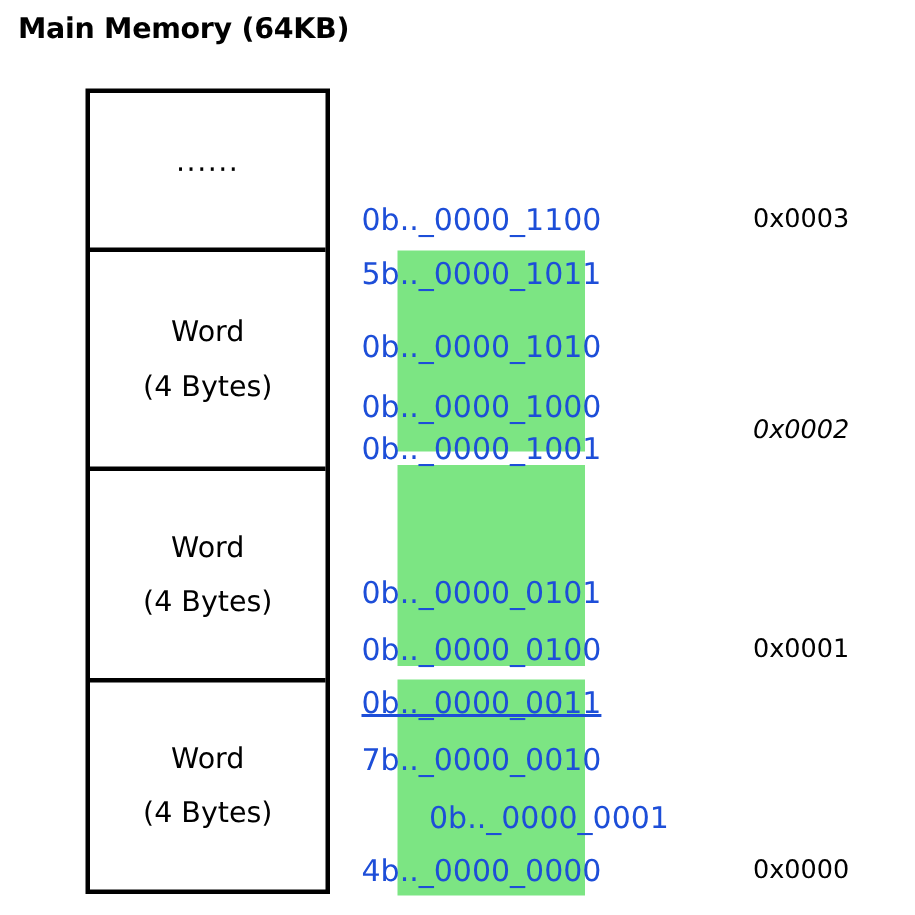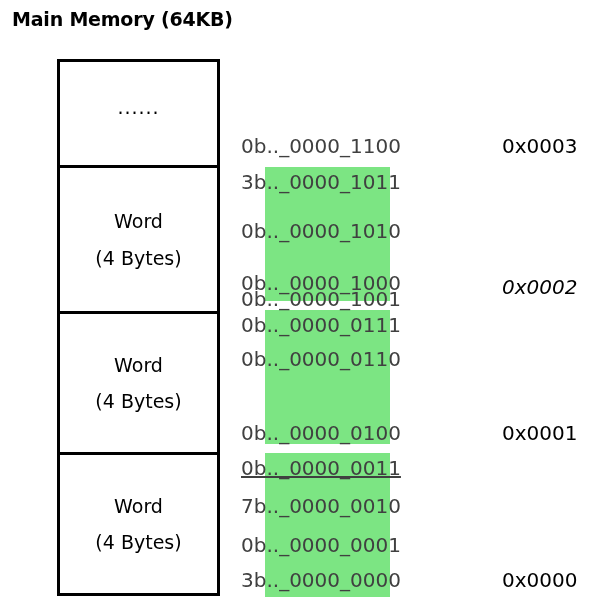--- a/index.html
+++ b/index.html
@@ -80,41 +80,41 @@
   }
   .bin-row {
     position: absolute;
     left: 241px;
     height: 30px;
     display: flex;
     align-items: center;
     white-space: nowrap;
     font-family: "DejaVu Sans", sans-serif;
     font-size: 20px;
-    color: #404040;
+    color: #1d4ed8;
     z-index: 3;
   }
 
   
   .highlight-block {
     position: absolute;
     left: 265px;
     width: 125px;
     background: #7ce583;
     z-index: 1;
   }
 
   
   .hex-label {
     position: absolute;
     left: 502px;
     height: 30px;
     display: flex;
     align-items: center;
-    font-size: 20px;
+    font-size: 17px;
     color: #000000;
     white-space: nowrap;
     z-index: 3;
   }
 </style>
 </head>
 <body>
 
 <div id="diagram">
 
@@ -136,30 +136,29 @@
         <span class="cell-line">Word</span>
         <span class="cell-line">(4 Bytes)</span>
       </div>
     </div>
 
   <div id="binary-column">
       <div class="highlight-block" style="top: 167px; height: 134px; background: rgb(124, 229, 131);"></div>
       <div class="highlight-block" style="top: 310px; height: 134px; background: rgb(124, 229, 131);"></div>
       <div class="highlight-block" style="top: 453px; height: 144px; background: rgb(124, 229, 131);"></div>
       <div class="bin-row" style="top: 131px;">0b.._0000_1100</div>
-      <div class="bin-row" style="top: 167px;">3b.._0000_1011</div>
+      <div class="bin-row" style="top: 167px;">5b.._0000_1011</div>
       <div class="bin-row" style="top: 216px;">0b.._0000_1010</div>
       <div class="bin-row" style="top: 239px; margin-top: 45px;">0b.._0000_1001</div>
-      <div class="bin-row" style="top: 268px;">0b.._0000_1000</div>
-      <div class="bin-row" style="top: 310px;">0b.._0000_0111</div>
-      <div class="bin-row" style="top: 344px;">0b.._0000_0110</div>
+      <div class="bin-row" style="top: 256px;">0b.._0000_1000</div>
+      <div class="bin-row" style="top: 380px;">0b.._0000_0101</div>
       <div class="bin-row" style="top: 418px;">0b.._0000_0100</div>
       <div class="bin-row" style="top: 453px; text-decoration: underline;">0b.._0000_0011</div>
       <div class="bin-row" style="top: 491px;">7b.._0000_0010</div>
-      <div class="bin-row" style="top: 530px;">0b.._0000_0001</div>
-      <div class="bin-row" style="top: 565px;">3b.._0000_0000</div>
+      <div class="bin-row" style="top: 530px; margin-left: 45px;">0b.._0000_0001</div>
+      <div class="bin-row" style="top: 565px;">4b.._0000_0000</div>
       <div class="hex-label" style="top: 131px;">0x0003</div>
       <div class="hex-label" style="top: 272px; font-style: italic;">0x0002</div>
       <div class="hex-label" style="top: 418px;">0x0001</div>
       <div class="hex-label" style="top: 565px;">0x0000</div>
     </div>
 
 </div>
 
 </body></html>

